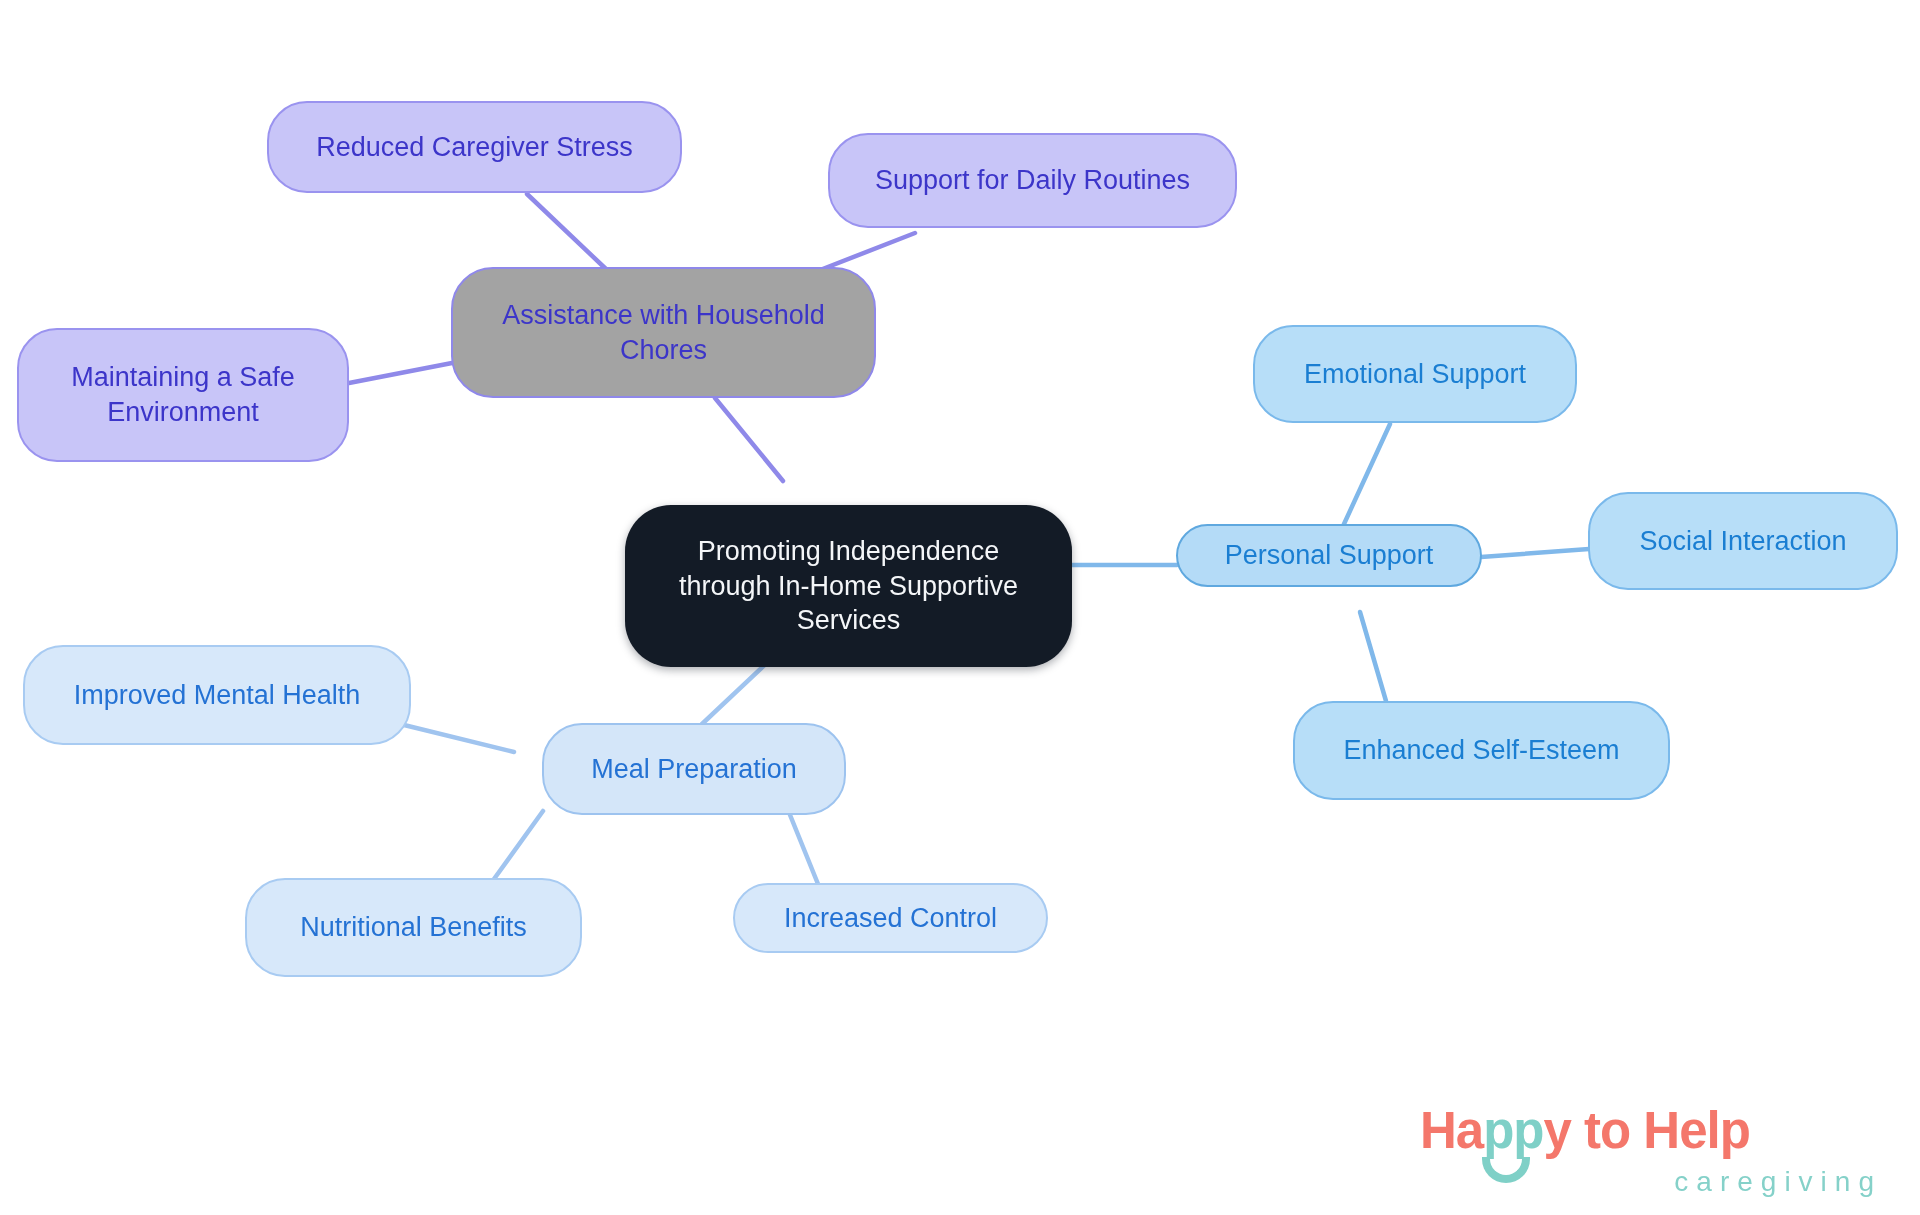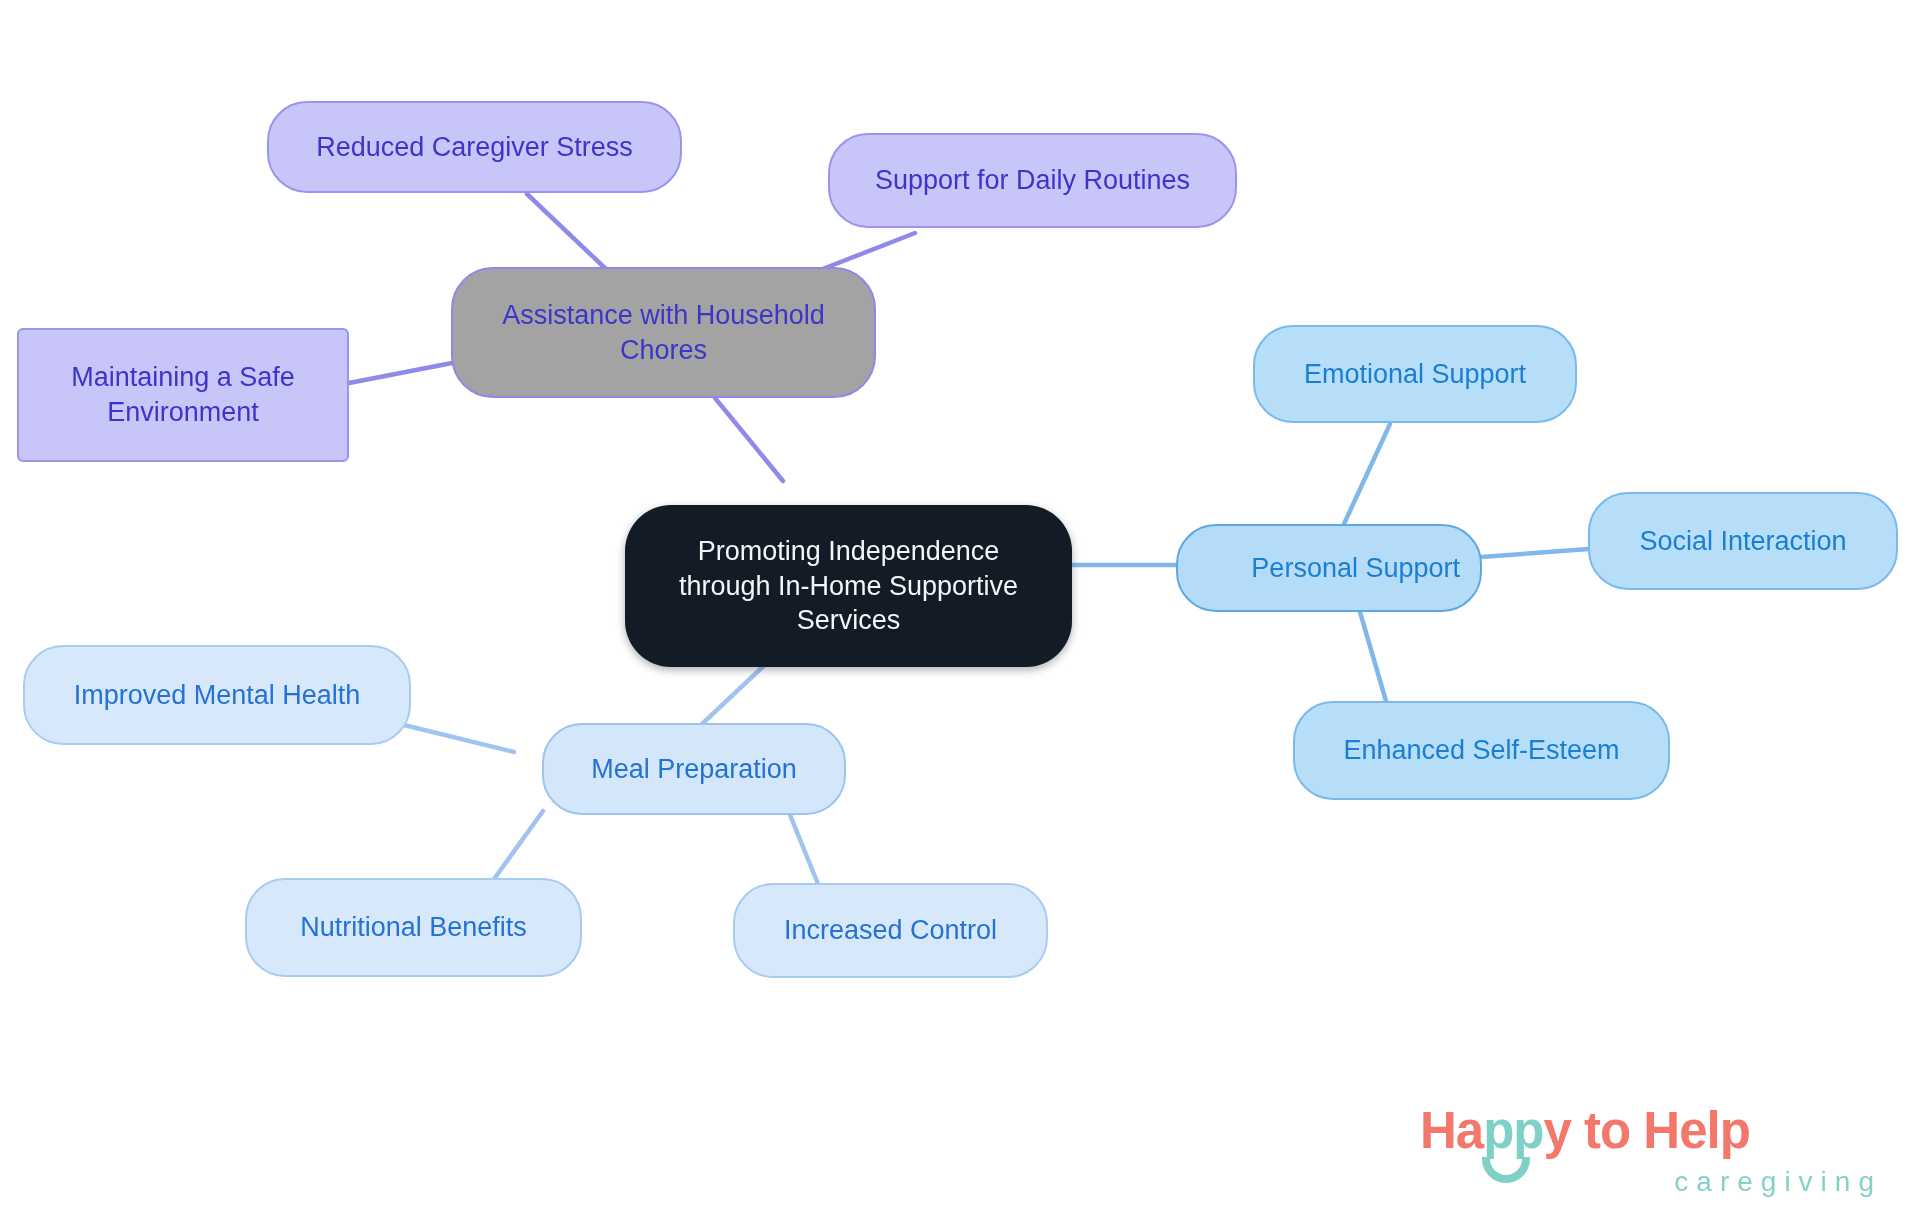--- a/index.html
+++ b/index.html
@@ -26,29 +26,29 @@
   .child-purple  { background:#c8c5f8; border-color:#9a93ef; color:#3c35c9; border-radius:40px; padding:0 20px; }
   .branch-blue   { background:#b4dbf7; border-color:#5fa8df; color:#1a7ed2; border-radius:40px; padding:0 20px; }
   .child-blue    { background:#b7def8; border-color:#7ab9eb; color:#1a7ed2; border-radius:40px; padding:0 20px; }
   .branch-pale   { background:#d4e6f9; border-color:#9dc3ef; color:#2472d4; border-radius:40px; padding:0 20px; }
   .child-pale    { background:#d7e8fa; border-color:#a8cbf2; color:#2472d4; border-radius:40px; padding:0 20px; }
 
   #n-root      { left:625px;  top:505px; width:447px; height:162px; }
   #n-household { left:451px;  top:267px; width:425px; height:131px; }
   #n-reduced   { left:267px;  top:101px; width:415px; height:92px;  }
   #n-daily     { left:828px;  top:133px; width:409px; height:95px;  }
-  #n-safe      { left:17px;   top:328px; width:332px; height:134px;border-radius:6px; }
-  #n-personal  { left:1176px; top:524px; width:306px; height:88px;justify-content:flex-end;  }
+  #n-safe      { left:17px;   top:328px; width:332px; height:134px; }
+  #n-personal  { left:1176px; top:524px; width:306px; height:63px;  }
   #n-emotional { left:1253px; top:325px; width:324px; height:98px;  }
   #n-social    { left:1588px; top:492px; width:310px; height:98px;text-align:center;  }
   #n-esteem    { left:1293px; top:701px; width:377px; height:99px;  }
   #n-meal      { left:542px;  top:723px; width:304px; height:92px;text-align:center;  }
   #n-mental    { left:23px;   top:645px; width:388px; height:100px; }
   #n-nutrition { left:245px;  top:878px; width:337px; height:99px;  }
-  #n-control   { left:733px;  top:883px; width:315px; height:95px;  }
+  #n-control   { left:733px;  top:883px; width:315px; height:70px;  }
 
   
   #logo { position:absolute; left:1420px; top:1105px; width:462px; }
   #logo-wordmark {
     display:flex; justify-content:flex-start; align-items:baseline;
     font-size:51px; font-weight:bold; letter-spacing:-1px; line-height:1; white-space:pre;
   }
   .logo-coral { color:#f4776b; }
   #logo-pp { position:relative; color:#7fd0c7; }
   #smile-arc {

